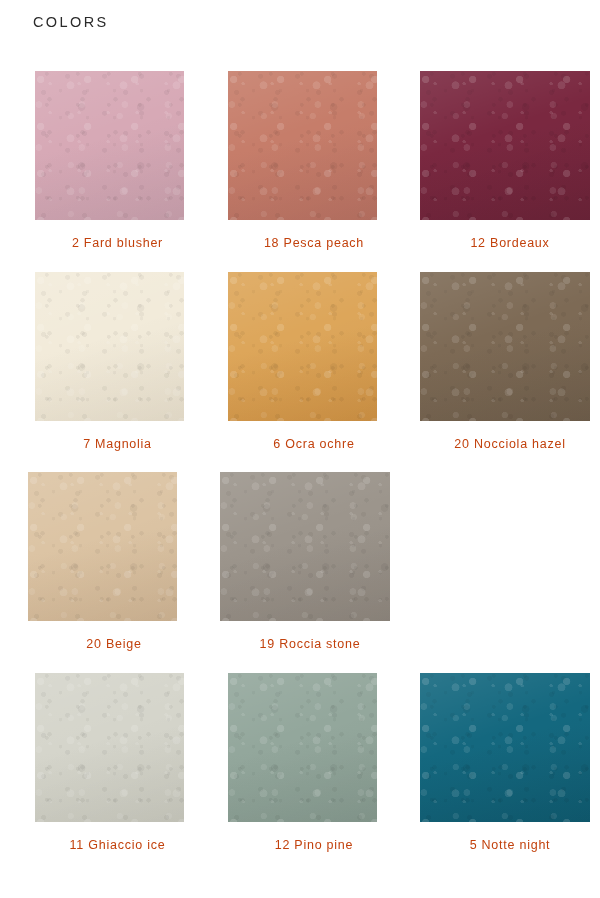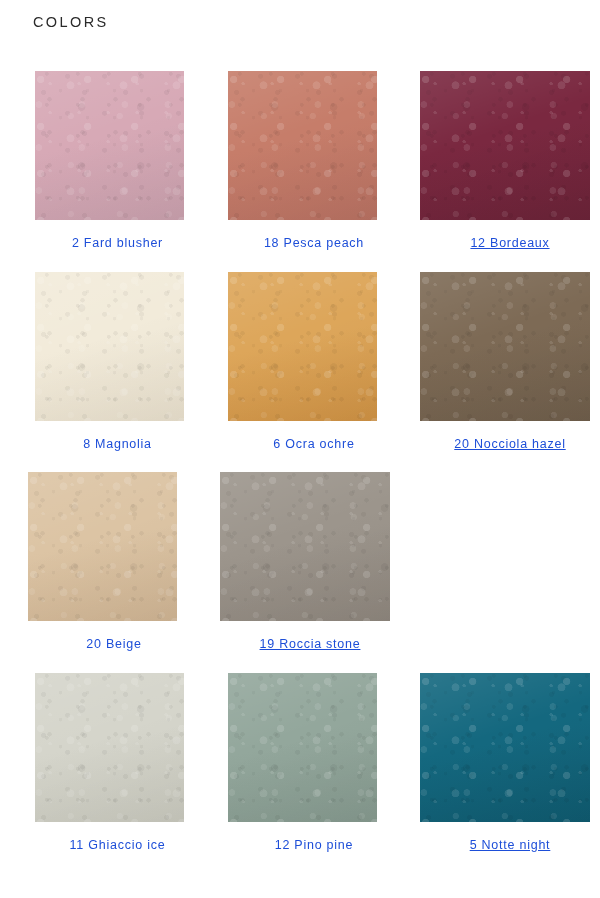--- a/index.html
+++ b/index.html
@@ -102,28 +102,28 @@
       linear-gradient(160deg, rgba(255,255,255,0.10) 0%, rgba(255,255,255,0.00) 42%, rgba(0,0,0,0.045) 100%);
     pointer-events: none;
   }
 
   .swatch-label {
     margin-top: 16px;
     width: 149px;
     text-align: center;
     font-size: 12.5px;
     letter-spacing: 0.75px;
-    color: #1d4ed8;
+    color: #c2410c;
     line-height: 1.25;
     white-space: nowrap;
   }
 
   
   .swatch-cell.col-2 .swatch-chip { width: 170px; }
-  .swatch-cell.col-2 .swatch-label { width: 170px; text-decoration: underline; }
+  .swatch-cell.col-2 .swatch-label { width: 170px; }
 </style>
 </head>
 <body>
 
 <div class="page">
 
   <div class="page-title">COLORS</div>
 
   <div class="swatch-grid">
 
@@ -138,21 +138,21 @@
       </div>
       <div class="swatch-cell col-2">
         <div class="swatch-chip" style="background: linear-gradient(168deg, rgb(122, 40, 64) 0%, rgb(122, 40, 64) 46%, rgb(107, 35, 56) 100%);"></div>
         <div class="swatch-label">12 Bordeaux</div>
       </div>
     </div>
 
     <div class="swatch-row">
       <div class="swatch-cell col-0">
         <div class="swatch-chip" style="background: linear-gradient(168deg, rgb(242, 235, 218) 0%, rgb(242, 235, 218) 46%, rgb(232, 223, 204) 100%);"></div>
-        <div class="swatch-label">8 Magnolia</div>
+        <div class="swatch-label">7 Magnolia</div>
       </div>
       <div class="swatch-cell col-1">
         <div class="swatch-chip" style="background: linear-gradient(168deg, rgb(221, 166, 90) 0%, rgb(221, 166, 90) 46%, rgb(207, 146, 68) 100%);"></div>
         <div class="swatch-label">6 Ocra ochre</div>
       </div>
       <div class="swatch-cell col-2">
         <div class="swatch-chip" style="background: linear-gradient(168deg, rgb(125, 106, 85) 0%, rgb(125, 106, 85) 46%, rgb(111, 94, 75) 100%);"></div>
         <div class="swatch-label">20 Nocciola hazel</div>
       </div>
     </div>

